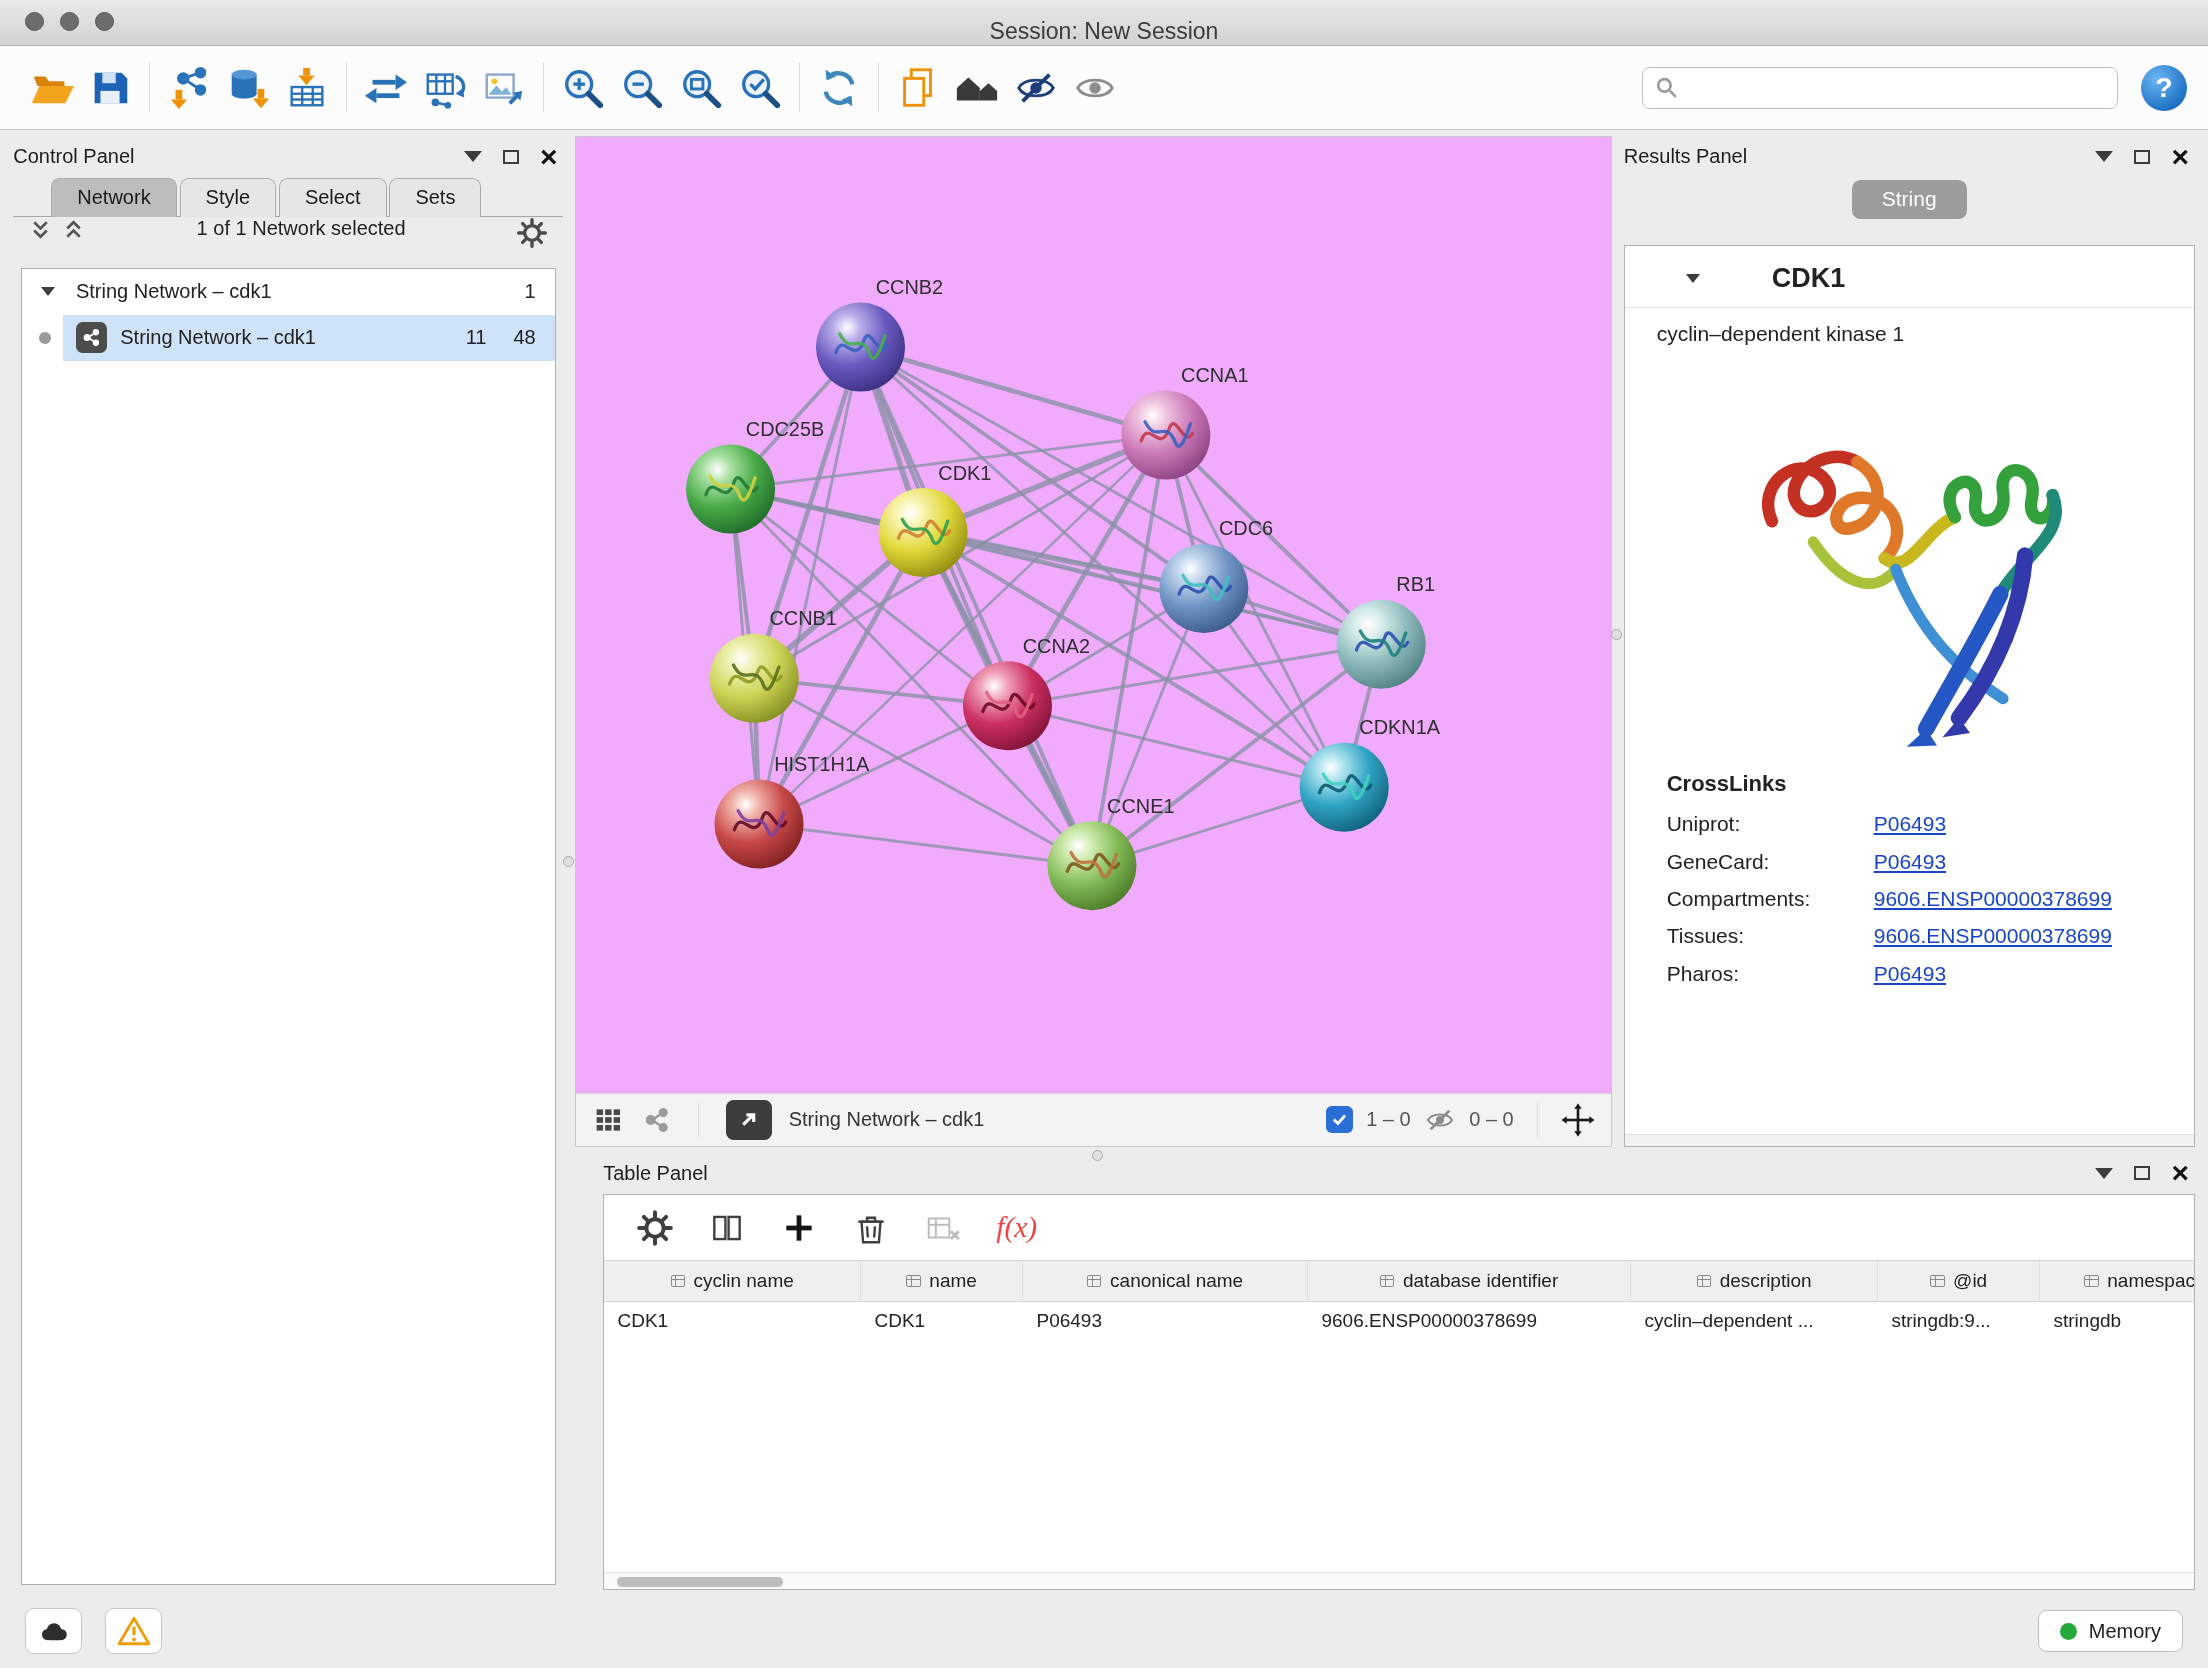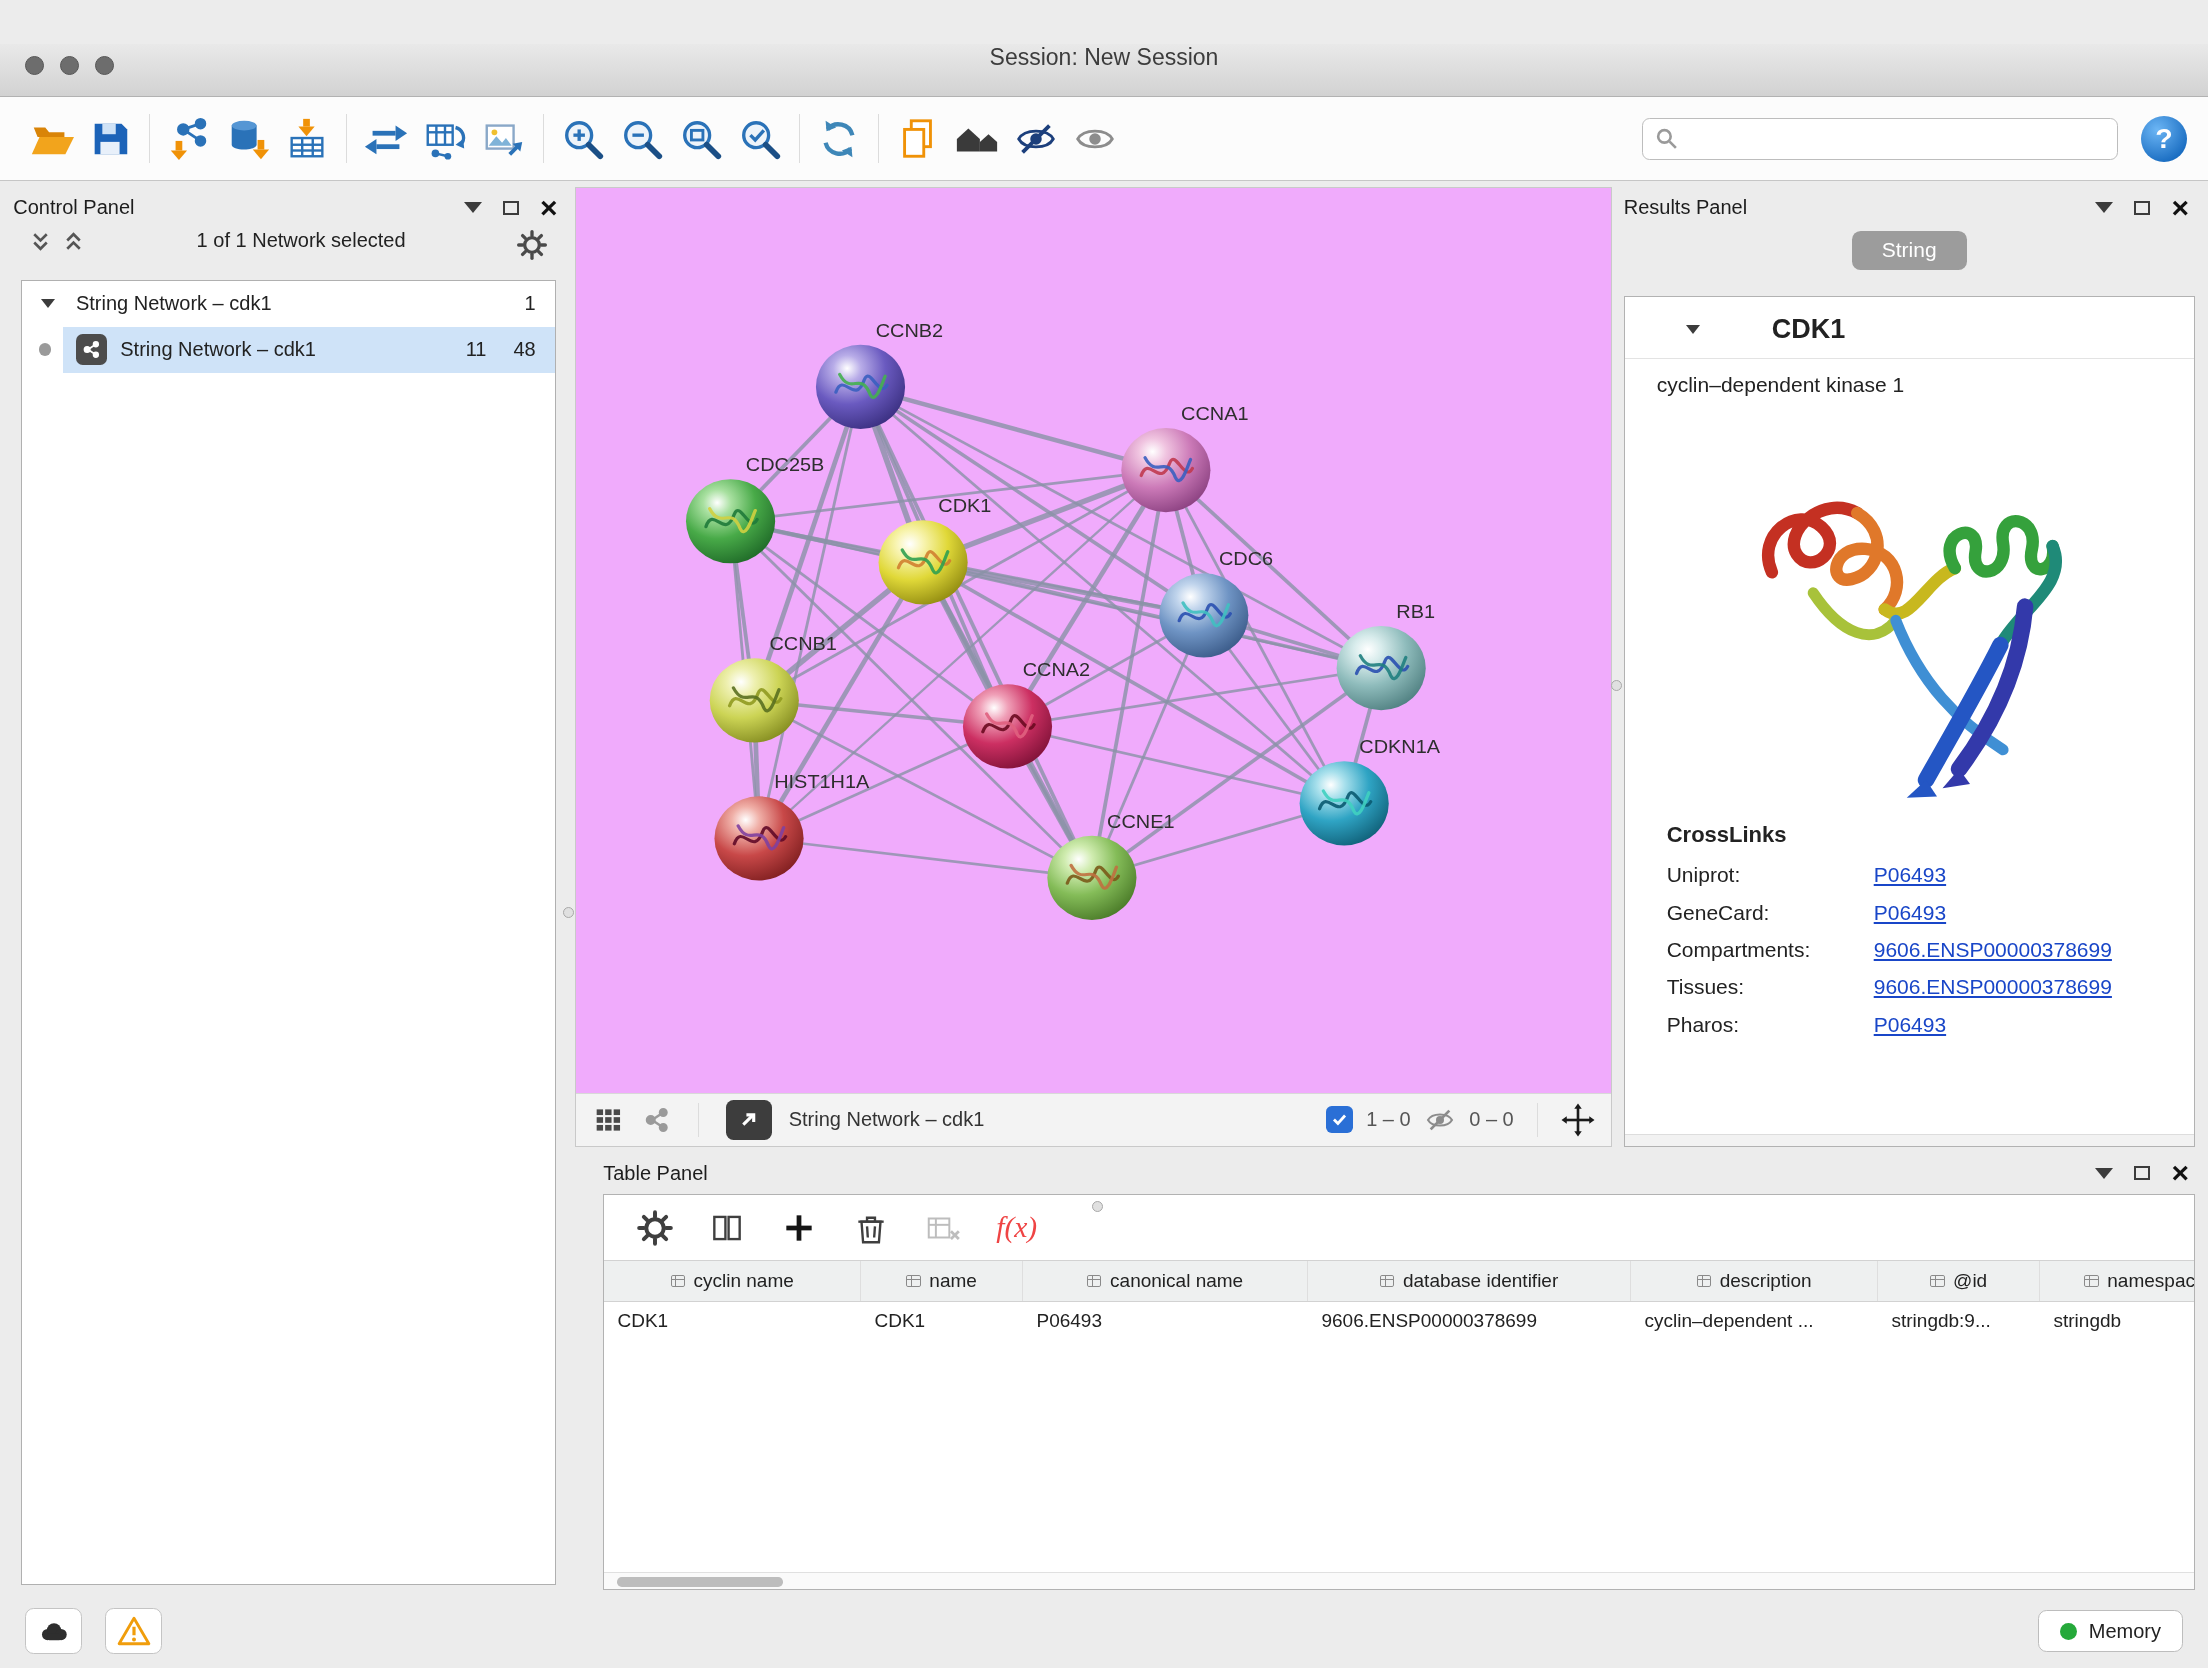--- a/index.html
+++ b/index.html
@@ -1,21 +1,21 @@
 <!DOCTYPE html>
 <html style="font-size:15px"><head>
 <meta charset="utf-8">
 <style>
   *{margin:0;padding:0;box-sizing:border-box;}
   html,body{width:2208px;height:1668px;}
   body{font-family:"Liberation Sans",sans-serif;background:#ececec;color:#222;overflow:hidden;}
   .app{width:100%;height:100%;display:flex;flex-direction:column;}
 
   
-  .titlebar{height:53px;background:linear-gradient(#e9e9e9,#d2d2d2);border-bottom:1px solid #b2b2b2;position:relative;display:flex;align-items:flex-start;justify-content:center;flex:none;margin-top:44px;}
+  .titlebar{height:46px;background:linear-gradient(#e9e9e9,#d2d2d2);border-bottom:1px solid #b2b2b2;position:relative;display:flex;align-items:flex-end;justify-content:center;flex:none;}
   .traffic{position:absolute;left:25px;top:12.4px;display:flex;gap:16px;}
   .light{width:19px;height:19px;border-radius:50%;background:#6d6d6d;border:1px solid #575757;}
   .win-title{font-size:23px;color:#3c3c3c;}
 
   
   .toolbar{height:84px;background:#fcfcfc;border-bottom:1px solid #c6c6c6;display:flex;align-items:center;padding:0 21px;flex:none;}
   .tbtn{width:59px;height:61px;display:flex;align-items:center;justify-content:center;border-radius:7.6px;flex:none;}
   .tbtn svg{width:46px;height:46px;}
   .tsep{width:1px;height:49px;background:#dcdcdc;margin:0 9.5px;flex:none;}
   .search-box{margin-left:auto;width:476px;height:42px;background:#fff;border:1px solid #bdbdbd;border-radius:7.6px;display:flex;align-items:center;padding:0 11.4px;gap:7.6px;flex:none;}
@@ -293,20 +293,26 @@
 
     <div class="control-panel">
       <div class="panel-head">
         <span class="ph-title">Control Panel</span>
         <span class="ph-icons">
           <span class="tri-down"></span>
           <span class="float-box"></span>
           <span class="close-x">×</span>
         </span>
       </div>
+      <div class="cp-tabs" id="cp-tabs">
+          <div class="cp-tab selected">Network</div>
+          <div class="cp-tab">Style</div>
+          <div class="cp-tab">Select</div>
+          <div class="cp-tab">Sets</div>
+        </div>
       <div class="cp-summary">
         <svg viewBox="0 0 24 24" width="25" height="25">
             <path d="M6 5l6 6 6-6M6 13l6 6 6-6" fill="none" stroke="#555" stroke-width="2.5"></path>
           </svg>
         <svg viewBox="0 0 24 24" width="25" height="25">
             <path d="M6 11l6-6 6 6M6 19l6-6 6 6" fill="none" stroke="#555" stroke-width="2.5"></path>
           </svg>
         <span class="sum-text">1 of 1 Network selected</span>
         <svg viewBox="0 0 48 48" width="32" height="32">
             <g stroke="#4a4a4a" stroke-width="5" stroke-linecap="round">

